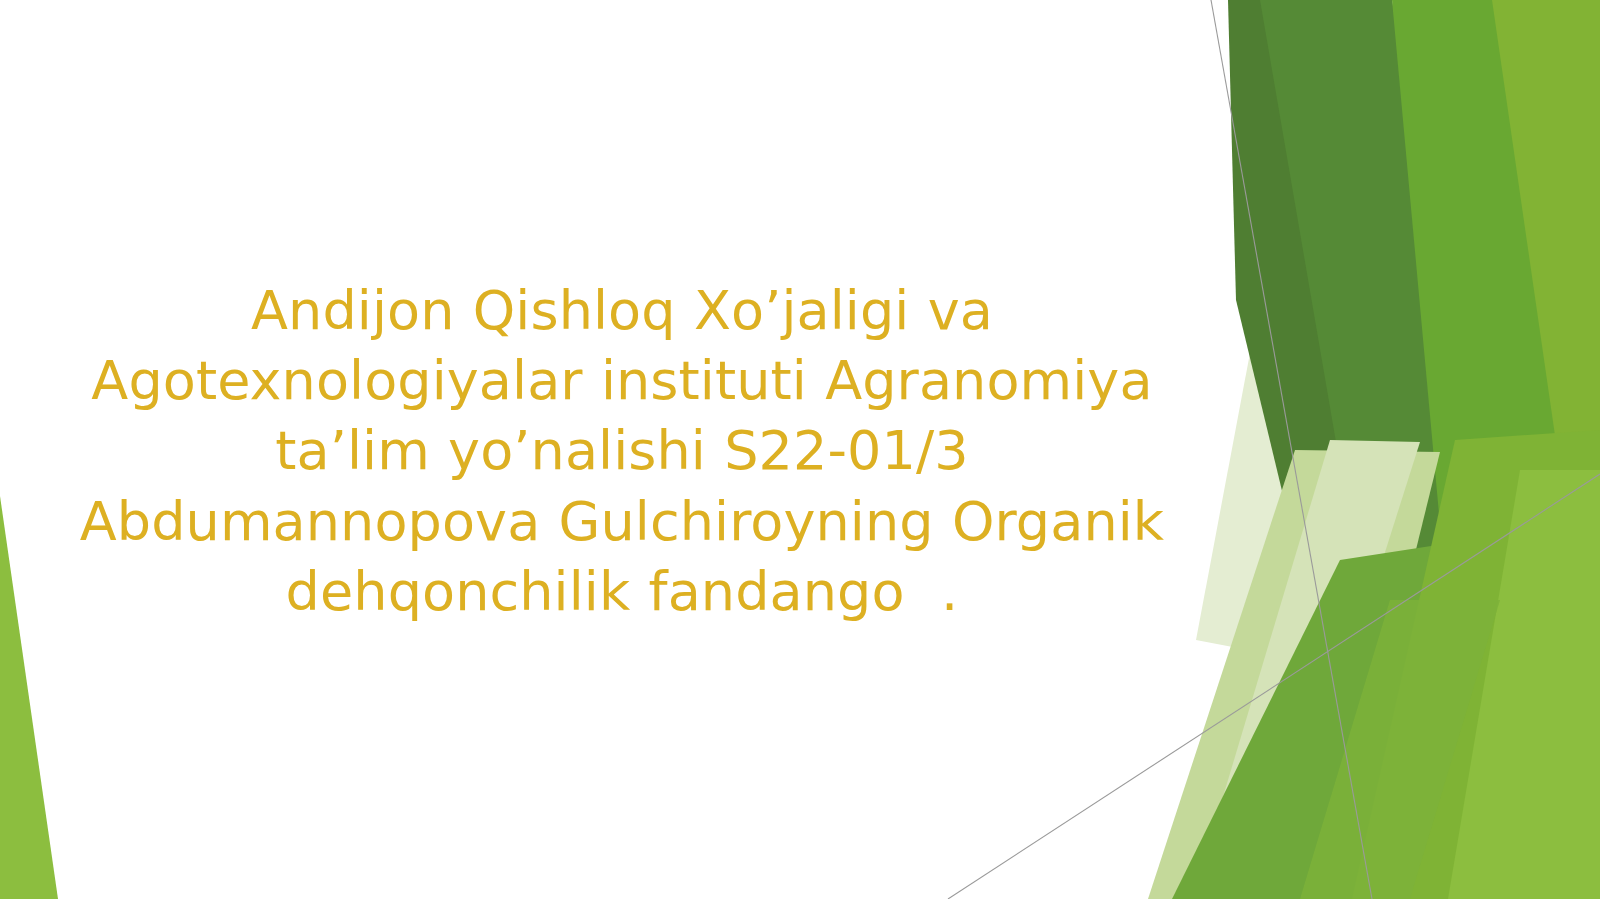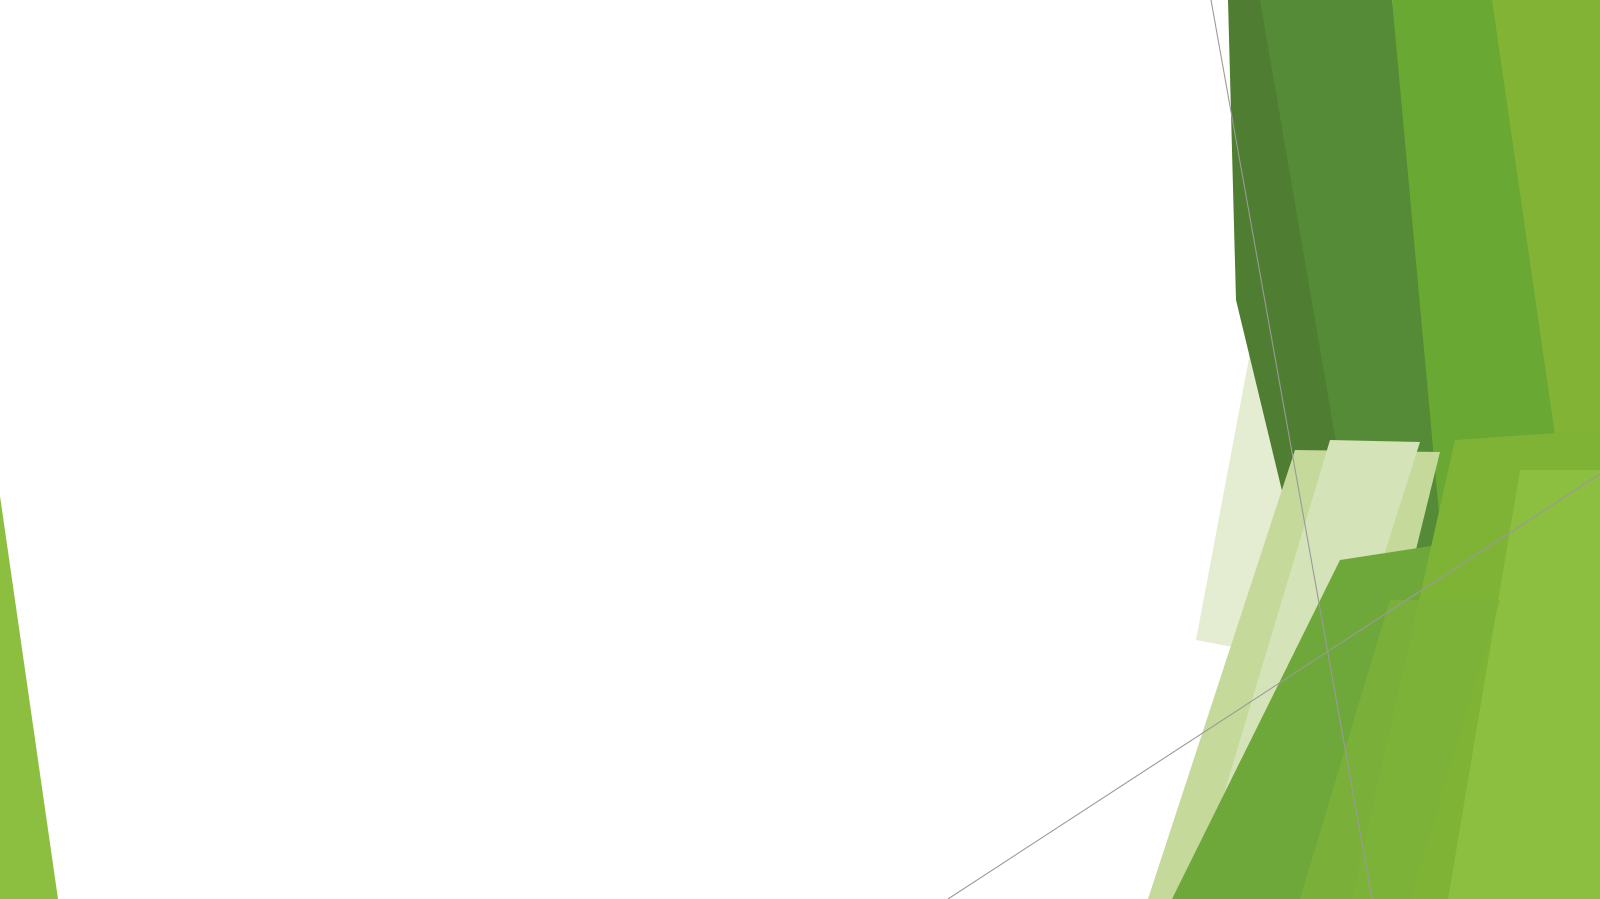--- a/index.html
+++ b/index.html
@@ -73,14 +73,17 @@
     <polygon points="1455,440 1600,430 1600,899 1352,899" fill="#7FB335"></polygon>
 
     <polygon points="1520,470 1600,470 1600,899 1448,899" fill="#8CBE3F"></polygon>
 
     <polygon points="1390,600 1500,600 1410,899 1300,899" fill="#7CB23A" opacity="0.85"></polygon>
 
     <line x1="1211" y1="0" x2="1372" y2="899" stroke="#9A9A9A" stroke-width="1.1" fill="none"></line>
     <line x1="948" y1="899" x2="1600" y2="474" stroke="#9A9A9A" stroke-width="1.1" fill="none"></line>
   </svg>
 
+  <div class="title-block">
+    <div class="title-text">Andijon Qishloq Xo’jaligi va Agotexnologiyalar instituti Agranomiya ta’lim yo’nalishi S22-01/3 Abdumannopova Gulchiroyning Organik dehqonchilik fandango  .</div>
+  </div>
 
 </div>
 
 </body></html>

